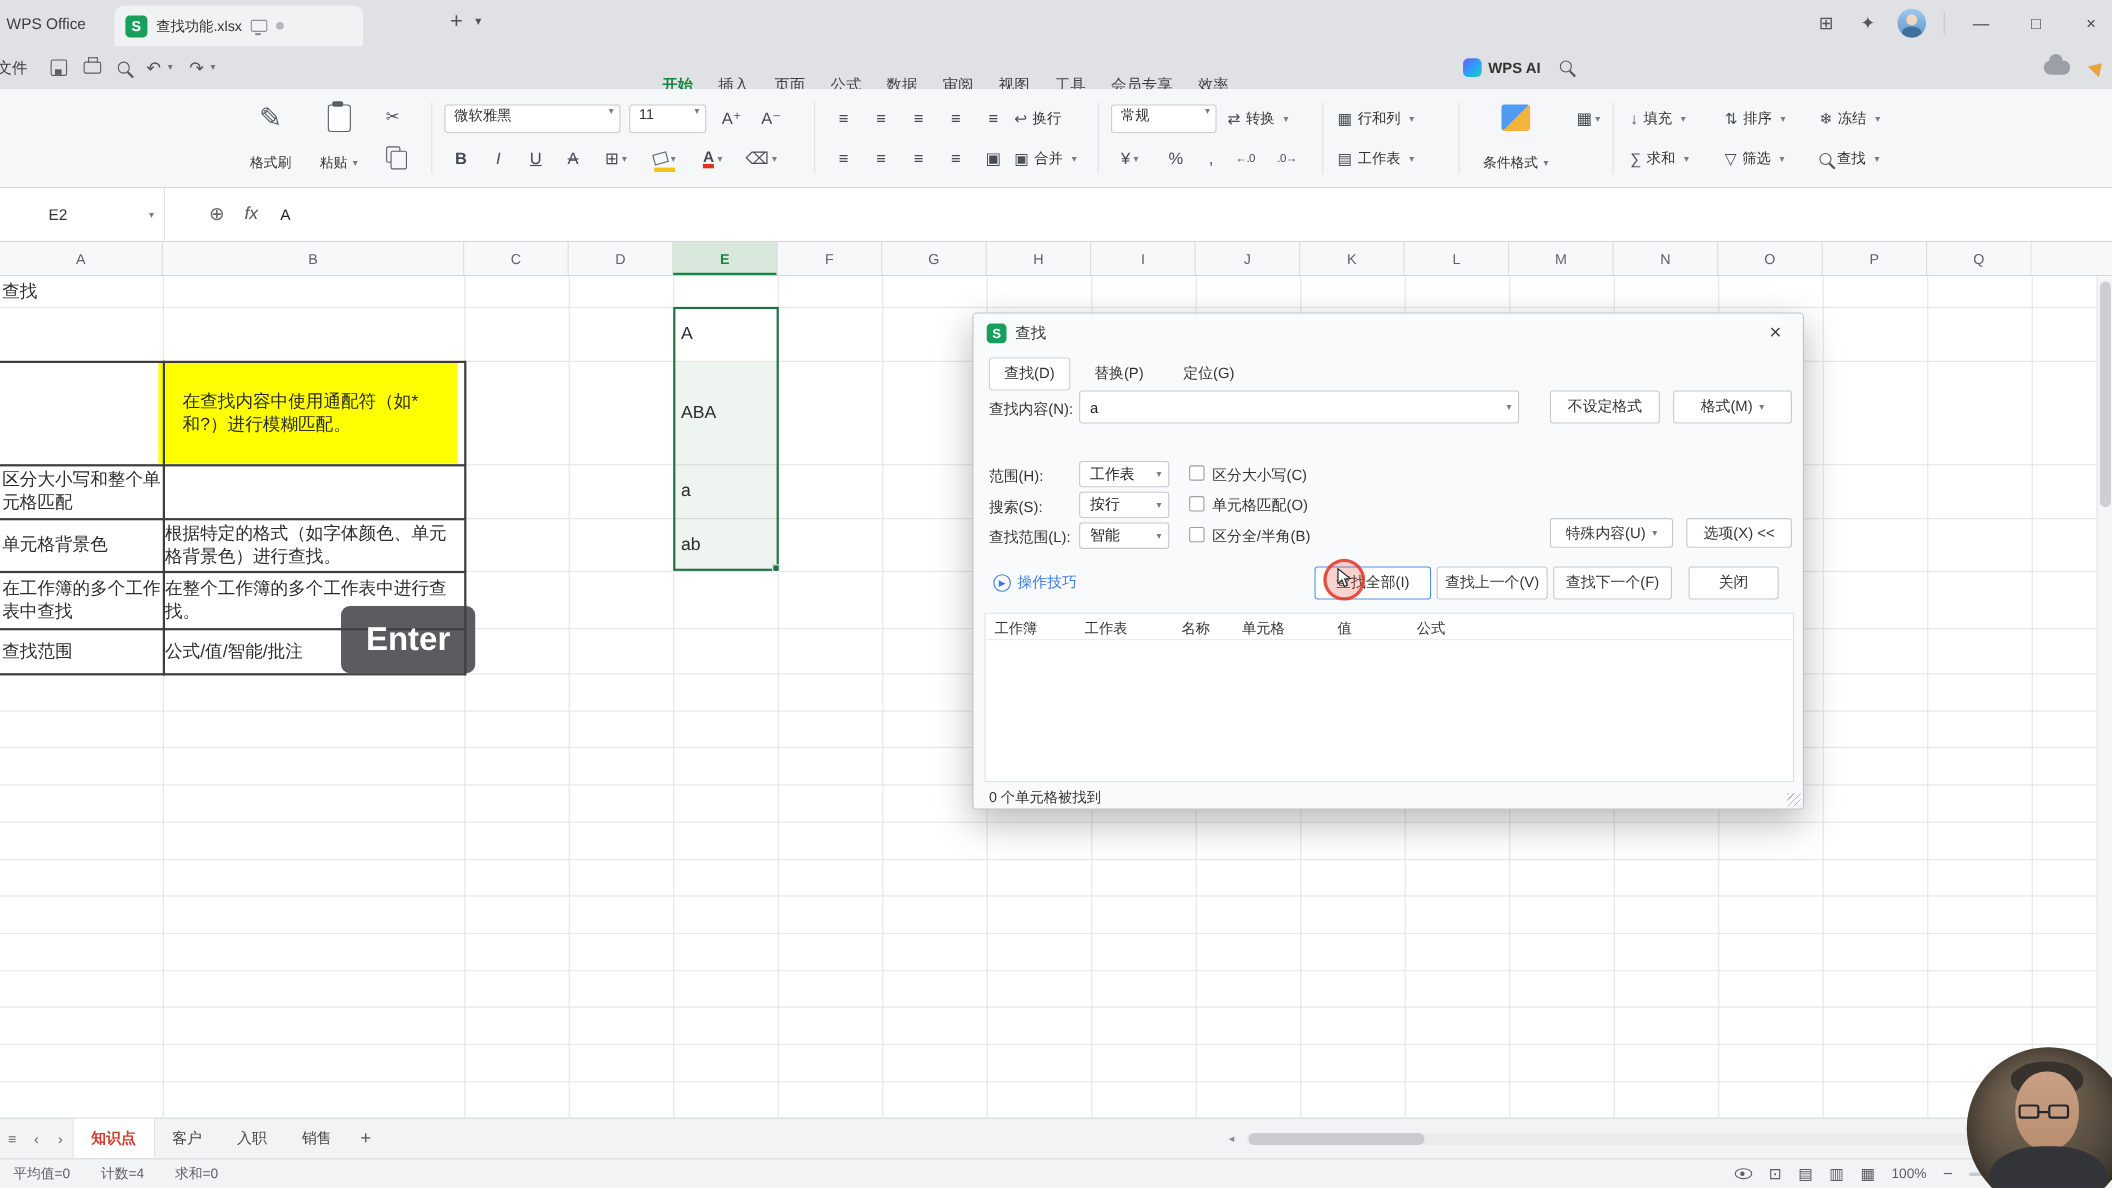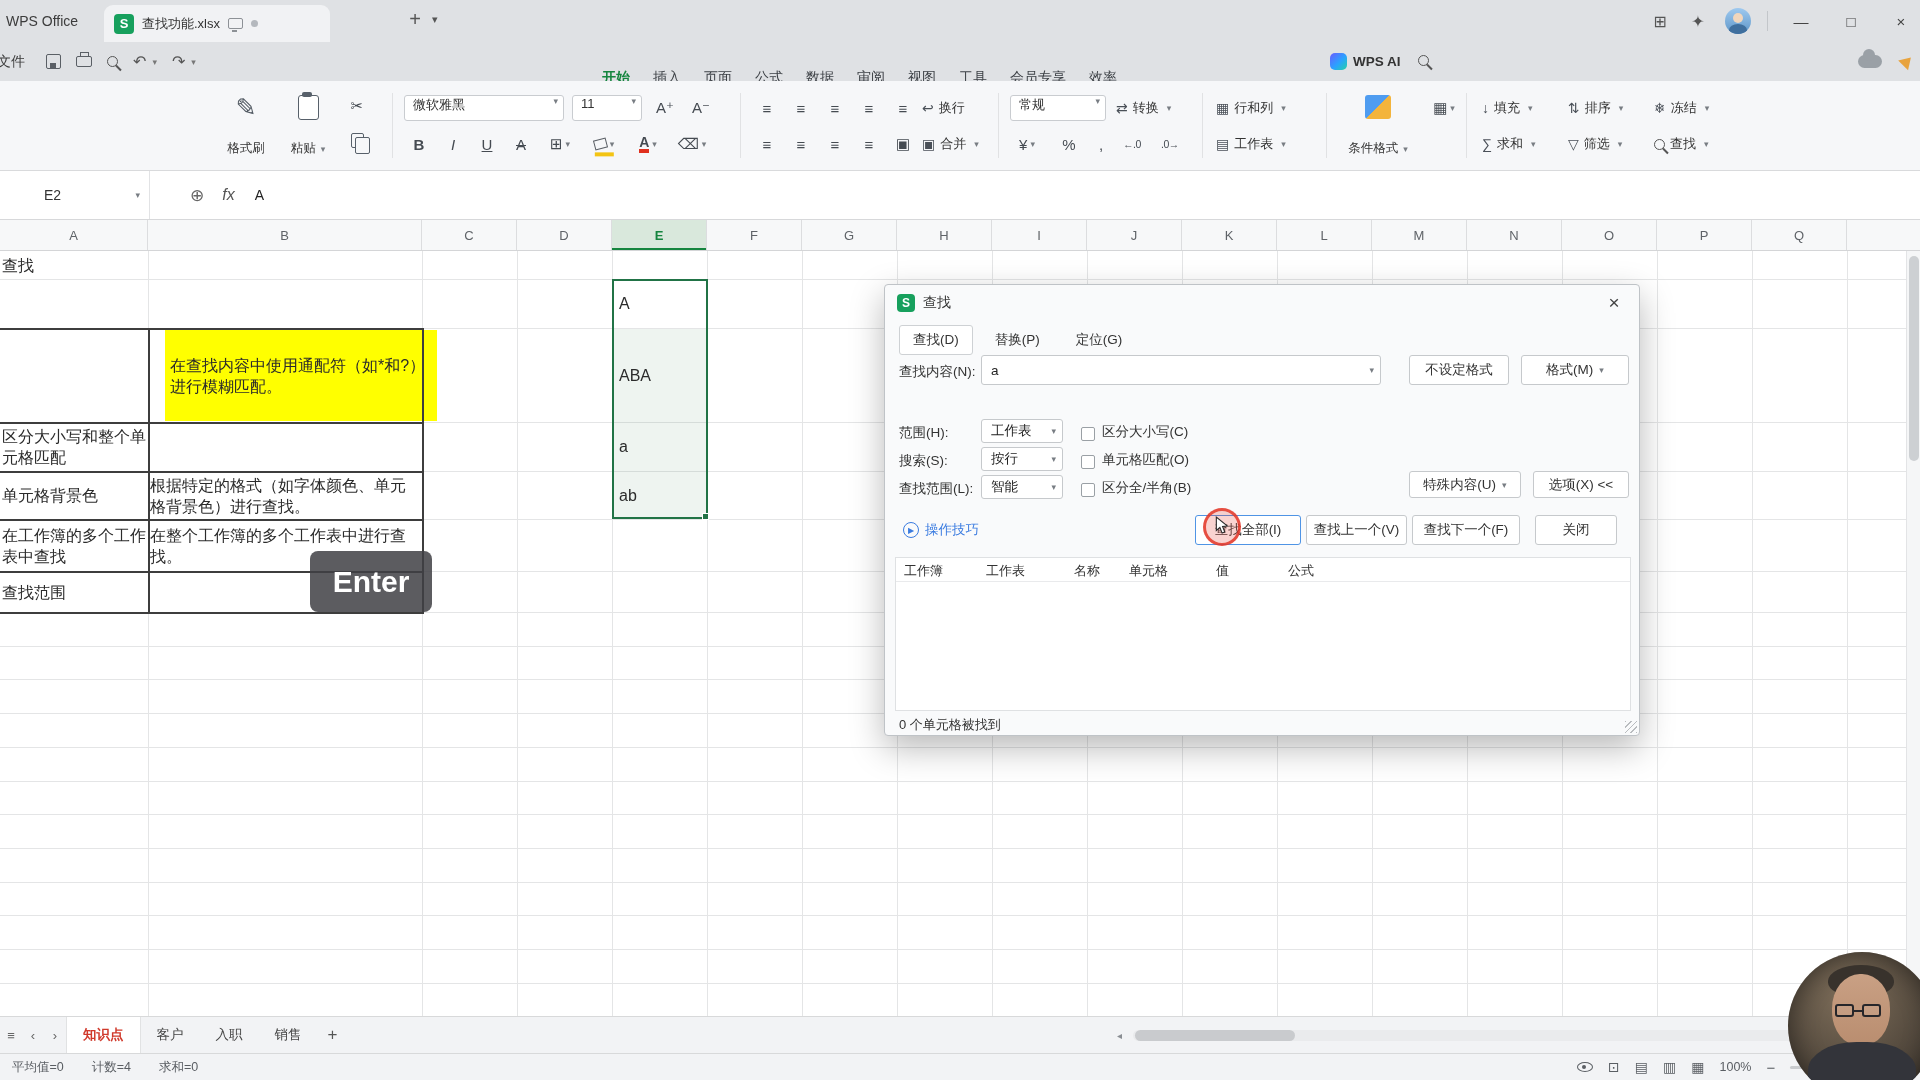--- a/index.html
+++ b/index.html
@@ -106,21 +106,21 @@
 .dlg-close{margin-left:auto;font-size:19px;color:#444;width:26px;text-align:center}
 #dlg-tabs{position:absolute;left:14px;top:40px;display:flex;gap:8px}
 .dlg-tab{padding:5px 13px;border:1px solid transparent;border-radius:3px;color:#333}
 .dlg-tab.active{background:#fff;border-color:#ced1d4}
 .dl{position:absolute;color:#333;white-space:nowrap}
 .dcombo{position:absolute;background:#fff;border:1px solid #c6c9cc;border-radius:3px;display:flex;align-items:center;padding:0 20px 0 9px;font-size:13.5px;color:#222}
 .dcombo .crt{position:absolute;right:6px}
 .dbtn{position:absolute;height:30px;background:#fff;border:1px solid #c6c9cc;border-radius:3px;font-size:13.5px;color:#333;display:flex;align-items:center;justify-content:center;gap:3px;white-space:nowrap;font-family:inherit}
 .dbtn.small{height:27px}
 .dbtn.primary{border:1.5px solid #4f94e5}
-.chk{position:absolute;display:flex;align-items:flex-end;gap:7px;color:#333;white-space:nowrap}
+.chk{position:absolute;display:flex;align-items:flex-start;gap:7px;color:#333;white-space:nowrap}
 .chk .bx{width:14px;height:14px;border:1px solid #9aa0a5;background:#fff;border-radius:2px;flex:0 0 auto}
 #tips{position:absolute;left:18px;top:236px;display:flex;align-items:center;gap:6px;color:#3a7be0}
 .play{width:16px;height:16px;border:1.4px solid #3a7be0;border-radius:50%;font-size:8px;display:flex;align-items:center;justify-content:center;color:#3a7be0}
 #res{position:absolute;left:10px;top:272px;width:736px;height:154px;background:#fff;border:1px solid #dfe1e3}
 #res-head{position:absolute;left:0;top:0;right:0;height:24px;border-bottom:1px solid #e9eaec}
 .res-col{position:absolute;top:4px;font-size:13px;color:#333}
 #res-head .res-col:nth-child(1){left:8px}
 #res-head .res-col:nth-child(2){left:90px}
 #res-head .res-col:nth-child(3){left:178px}
 #res-head .res-col:nth-child(4){left:233px}
@@ -430,27 +430,28 @@
   <div class="tbl" style="left:0;top:77px;width:423px;height:2px"></div>
   <div class="tbl" style="left:0;top:361px;width:423px;height:2px"></div>
   <div class="tbl" style="left:422px;top:77px;width:2px;height:286px"></div>
   <div class="tbl" style="left:148px;top:77px;width:2px;height:286px"></div>
   <div class="tbl" style="left:0;top:171px;width:423px;height:1.5px"></div>
   <div class="tbl" style="left:0;top:220px;width:423px;height:1.5px"></div>
   <div class="tbl" style="left:0;top:268px;width:423px;height:1.5px"></div>
   <div class="tbl" style="left:0;top:320px;width:423px;height:1.5px"></div>
 
   <div class="cell" style="left:2px;top:0;width:145px;height:28px">查找</div>
-  <div class="cell" style="left:165px;top:79px;width:272px;height:91px;background:#ffff00;padding:2px 5px">在查找内容中使用通配符（如*和?）进行模糊匹配。</div>
+  <div class="cell" style="left:144px;top:79px;width:272px;height:91px;background:#ffff00;padding:2px 22px">在查找内容中使用通配符（如*和?）进行模糊匹配。</div>
   <div class="cell" style="left:2px;top:173px;width:144px;height:46px">区分大小写和整个单元格匹配</div>
   <div class="cell" style="left:2px;top:222px;width:144px;height:45px">单元格背景色</div>
   <div class="cell" style="left:150px;top:222px;width:270px;height:45px">根据特定的格式（如字体颜色、单元格背景色）进行查找。</div>
   <div class="cell" style="left:2px;top:270px;width:144px;height:49px">在工作簿的多个工作表中查找</div>
   <div class="cell" style="left:150px;top:270px;width:270px;height:49px">在整个工作簿的多个工作表中进行查找。</div>
   <div class="cell" style="left:2px;top:322px;width:144px;height:38px">查找范围</div>
+  <div class="cell" style="left:150px;top:322px;width:270px;height:38px">公式/值/智能/批注</div>
 
   <div class="selfill"></div>
   <div class="selbox"></div>
   <div class="cell" style="left:619px;top:28px;width:85px;height:49px">A</div>
   <div class="cell" style="left:619px;top:77px;width:85px;height:94px">ABA</div>
   <div class="cell" style="left:619px;top:171px;width:85px;height:49px">a</div>
   <div class="cell" style="left:619px;top:220px;width:85px;height:48px">ab</div>
   <div class="selhandle"></div>
 </div>
 

